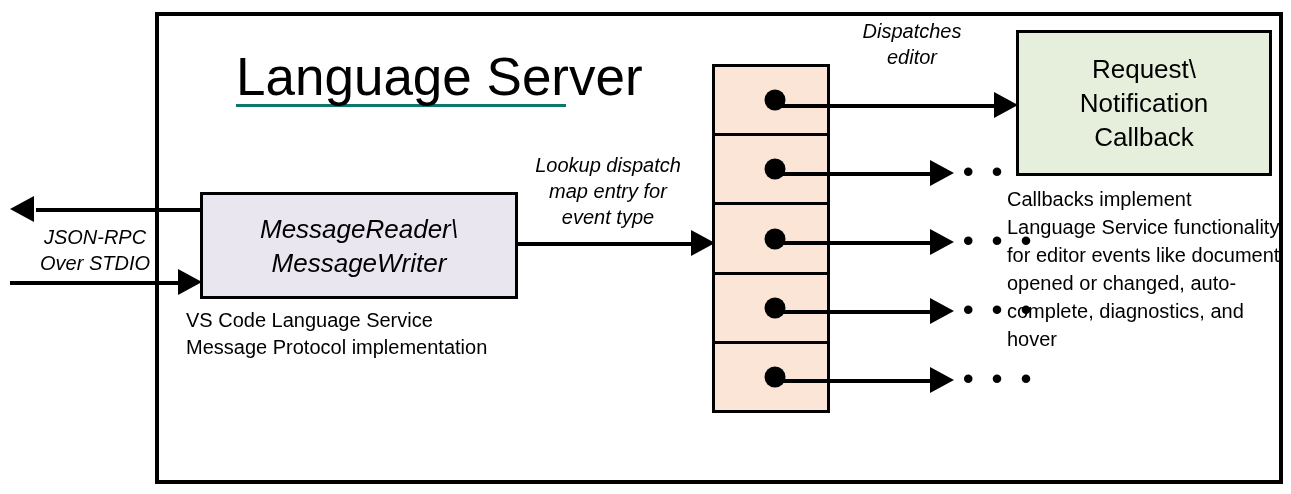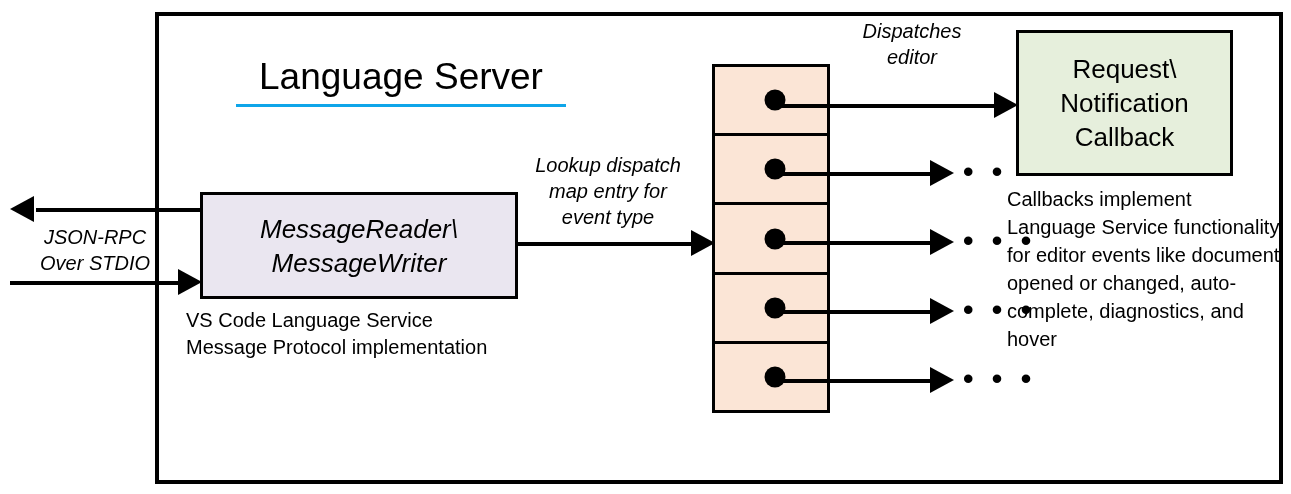--- a/index.html
+++ b/index.html
@@ -28,25 +28,25 @@
     box-sizing: border-box;
     background: transparent;
   }
 
   
   .title {
     position: absolute;
     left: 236px;
     top: 52px;
     width: 330px;
-    font-size: 37px;
+    font-size: 53px;
     line-height: 50px;
     text-align: center;
     white-space: nowrap;
-    border-bottom: 3px solid #0ea5e9;
+    border-bottom: 3px solid #0f766e;
     padding-bottom: 2px;
   }
 
   
   .node-box {
     position: absolute;
     border: 3px solid #000000;
     box-sizing: border-box;
     display: flex;
     align-items: center;
@@ -58,21 +58,21 @@
     top: 192px;
     width: 318px;
     height: 107px;
     background: #EAE6F0;
     font-size: 26px;
     line-height: 34px;
   }
   .box-callback {
     left: 1016px;
     top: 30px;
-    width: 217px;
+    width: 256px;
     height: 146px;
     background: #E6EFDC;
     font-size: 26px;
     line-height: 34px;
   }
 
   
   .caption {
     position: absolute;
     text-align: left;

